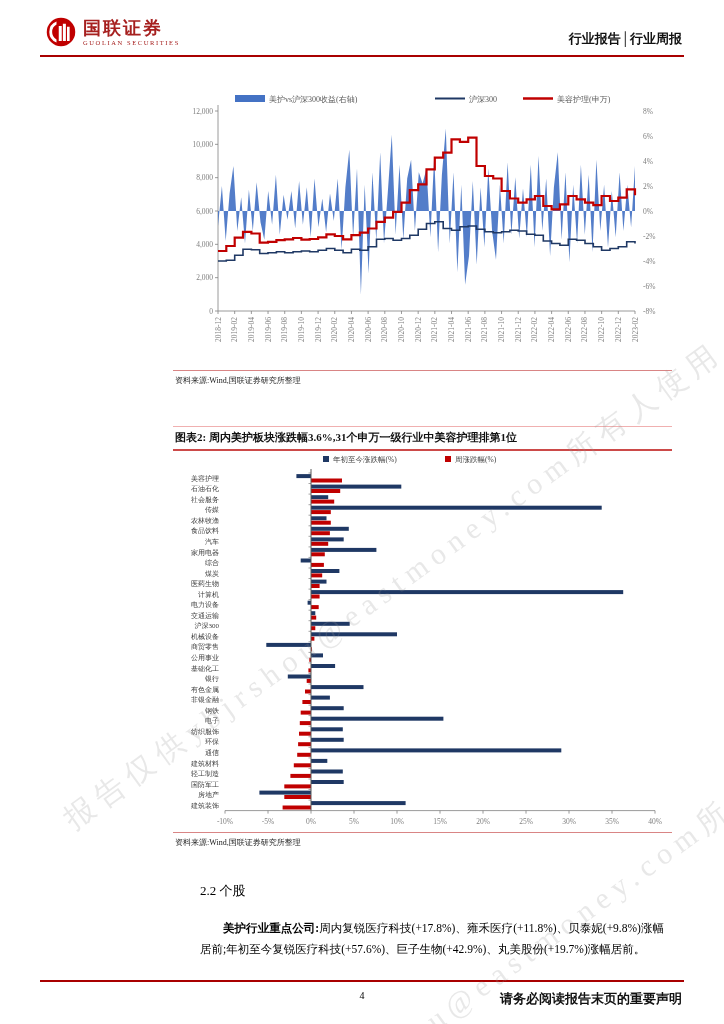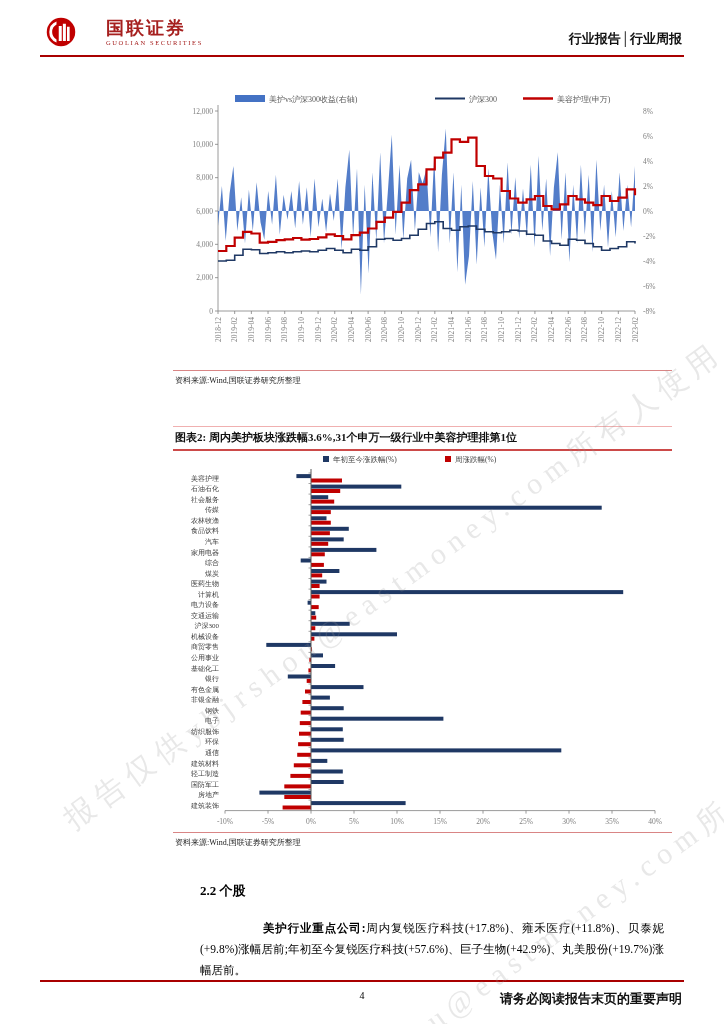--- a/index.html
+++ b/index.html
@@ -1,41 +1,41 @@
 <!DOCTYPE html>
 <html><head>
 <meta charset="utf-8">
 <style>
   html,body{margin:0;padding:0;background:#e8e8e8;}
   .page{position:relative;width:724px;height:1024px;margin:0 auto;background:#ffffff;
         font-family:"Liberation Serif","DejaVu Serif",serif;color:#000;overflow:hidden;}
   
-  .hdr-logo{position:absolute;left:46px;top:17px;display:flex;align-items:center;gap:23px;}
+  .hdr-logo{position:absolute;left:46px;top:17px;display:flex;align-items:center;}
   .logo-icon{width:30px;height:30px;margin-right:7px;}
   .brand-cn{font-size:18px;font-weight:bold;color:#a6201f;letter-spacing:2px;line-height:1;}
   .brand-en{font-size:6.5px;color:#a6201f;letter-spacing:1.6px;margin-top:2px;}
   .doc-type{position:absolute;right:42px;top:30px;font-size:13px;font-weight:bold;color:#111;}
   .hdr-rule{position:absolute;left:40px;right:40px;top:55px;height:2px;background:#a90000;}
   
   .figure{position:absolute;left:173px;width:499px;}
   .fig-title{border-top:1px solid #f0b0b0;border-bottom:2px solid #cc4a49;
              padding:3px 2px 4px 2px;font-size:11px;font-weight:bold;color:#111;}
   .fig-src{border-top:1px solid #d98585;margin-top:1px;padding:4px 2px 0 2px;
            font-size:8px;color:#222;}
   svg{display:block;}
   svg text{font-family:"Liberation Serif","DejaVu Serif",serif;}
   .ax{font-size:7.5px;fill:#7f7f7f;}
   .lg{font-size:8px;fill:#595959;}
   .lg2{font-size:7.5px;fill:#404040;}
   .cat{font-size:7px;fill:#404040;}
   
-  .sec-head{position:absolute;left:200px;top:882px;font-size:13px;font-weight:bold;color:#000;}
+  .sec-head{position:absolute;left:200px;top:882px;font-size:13px;font-weight:normal;color:#000;}
   .body-par{position:absolute;left:200px;top:906px;width:464px;font-size:11.5px;
             line-height:1.85;text-align:justify;text-indent:2em;color:#000;}
-  .body-par b{font-weight:bold;margin-left:40px;}
+  .body-par b{font-weight:bold;}
   
   .ftr-rule{position:absolute;left:40px;right:40px;top:980px;height:1.5px;background:#a90000;}
   .page-num{position:absolute;left:0;right:0;top:990px;text-align:center;font-size:10px;color:#000;}
   .ftr-notice{position:absolute;right:42px;top:990px;font-size:13px;font-weight:bold;color:#111;}
   
   .wm{position:absolute;white-space:nowrap;color:rgba(150,150,150,0.22);font-size:30px;
       letter-spacing:7px;transform:rotate(-36deg);pointer-events:none;z-index:6;}
   .wm1{left:-40px;top:470px;}
   .wm2{left:90px;top:840px;}
 </style>

